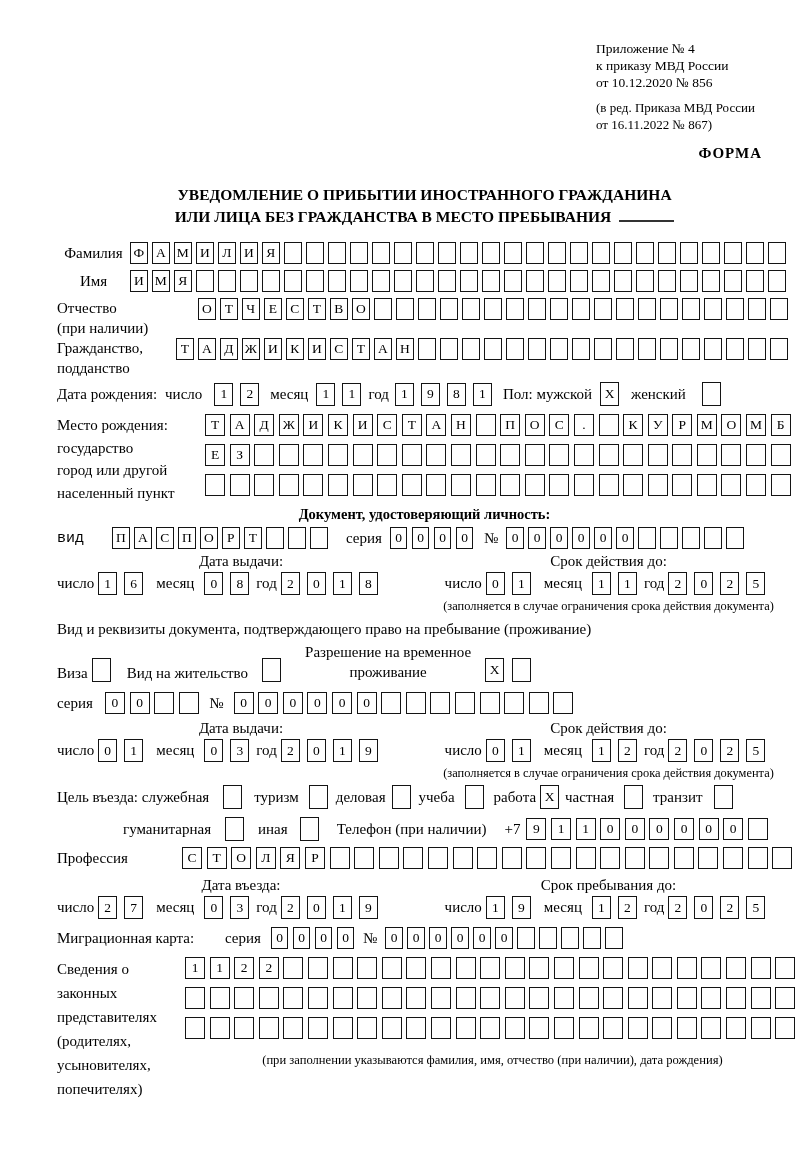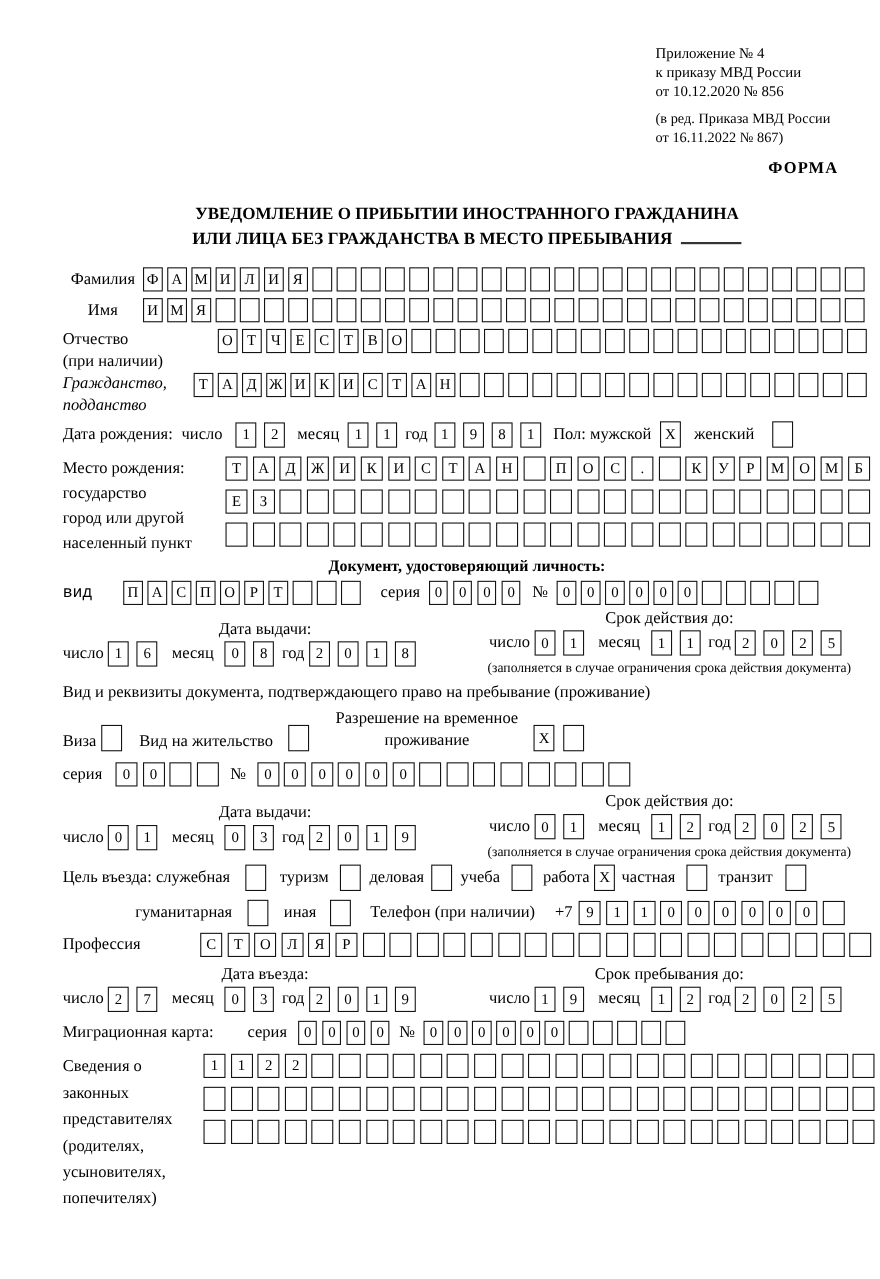--- a/index.html
+++ b/index.html
@@ -30,34 +30,34 @@
     font-size:13.5px; line-height:1; background:#fff;
   }
   .cell.wide { width:20px; margin-right:4.6px; }
   .cell.date { width:19px; height:23px; margin-right:7px; }
   .cell.cb   { width:19px; height:24px; margin-right:0; }
 
   .ml4{margin-left:4px;} .ml6{margin-left:6px;} .ml8{margin-left:8px;}
   .ml10{margin-left:10px;} .ml12{margin-left:12px;} .ml14{margin-left:14px;}
   .ml16{margin-left:16px;} .ml18{margin-left:18px;}
 
-  .w73{width:73px;text-align:center;} .w148{width:148px;} .w120{width:120px;font-style:italic;} .w55{width:55px;font-family:Liberation Mono, monospace;}
+  .w73{width:73px;text-align:center;} .w148{width:148px;} .w120{width:120px;} .w55{width:55px;font-family:Liberation Mono, monospace;}
   .w125{width:125px;} .w150{width:150px;}
 
   
   .bp { display:flex; align-items:flex-start; margin-bottom:2px; }
   .bp-labels { width:148px; flex:0 0 auto; }
   .bp-labels div { line-height:22.5px; }
   .bp-rows .cells { margin-bottom:8px; }
   .bp-rows .cells:last-child { margin-bottom:0; }
 
   .doc-heading { text-align:center; font-weight:bold; font-size:14.5px; margin:2px 0 4px 0; }
 
   
-  .dg { display:flex; align-items:center; margin-bottom:4px; }
+  .dg { display:flex; align-items:flex-start; margin-bottom:4px; }
   .dg-left { width:368px; flex:0 0 auto; }
   .dg-right { flex:1; }
   .dg-cap { text-align:center; margin-bottom:2px; }
   .dg-row { display:flex; align-items:center; justify-content:flex-start; }
   .dg-note { font-size:12.4px; margin-top:4px; text-align:center; white-space:nowrap; }
 
   .intro { line-height:22px; margin-bottom:2px; }
 
   .res-row { display:flex; align-items:flex-end; margin-bottom:10px; }
   .res-center { text-align:center; line-height:20px; flex:0 0 auto; }
@@ -780,17 +780,18 @@
             <div class="cell wide"></div>
             <div class="cell wide"></div>
             <div class="cell wide"></div>
             <div class="cell wide"></div>
             <div class="cell wide"></div>
             <div class="cell wide"></div>
             <div class="cell wide"></div>
             <div class="cell wide"></div>
             <div class="cell wide"></div>
           </div>
+        <div class="reps-note">(при заполнении указываются фамилия, имя, отчество (при наличии), дата рождения)</div>
       </div>
     </div>
 
   </div>
 </div>
 
 </body></html>

